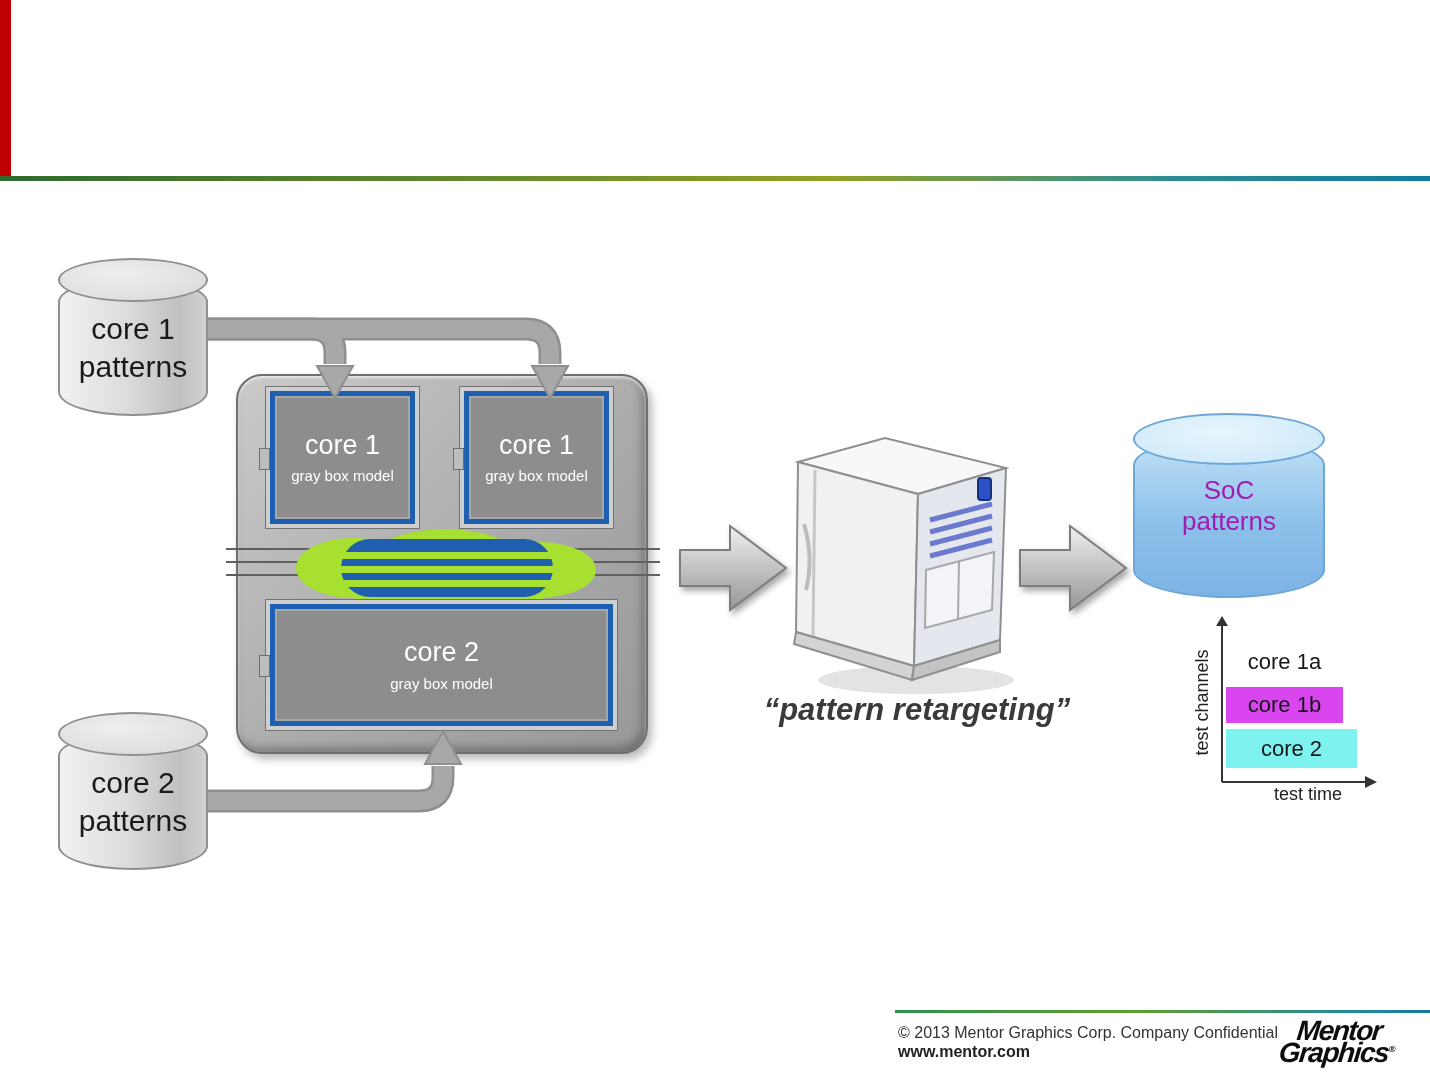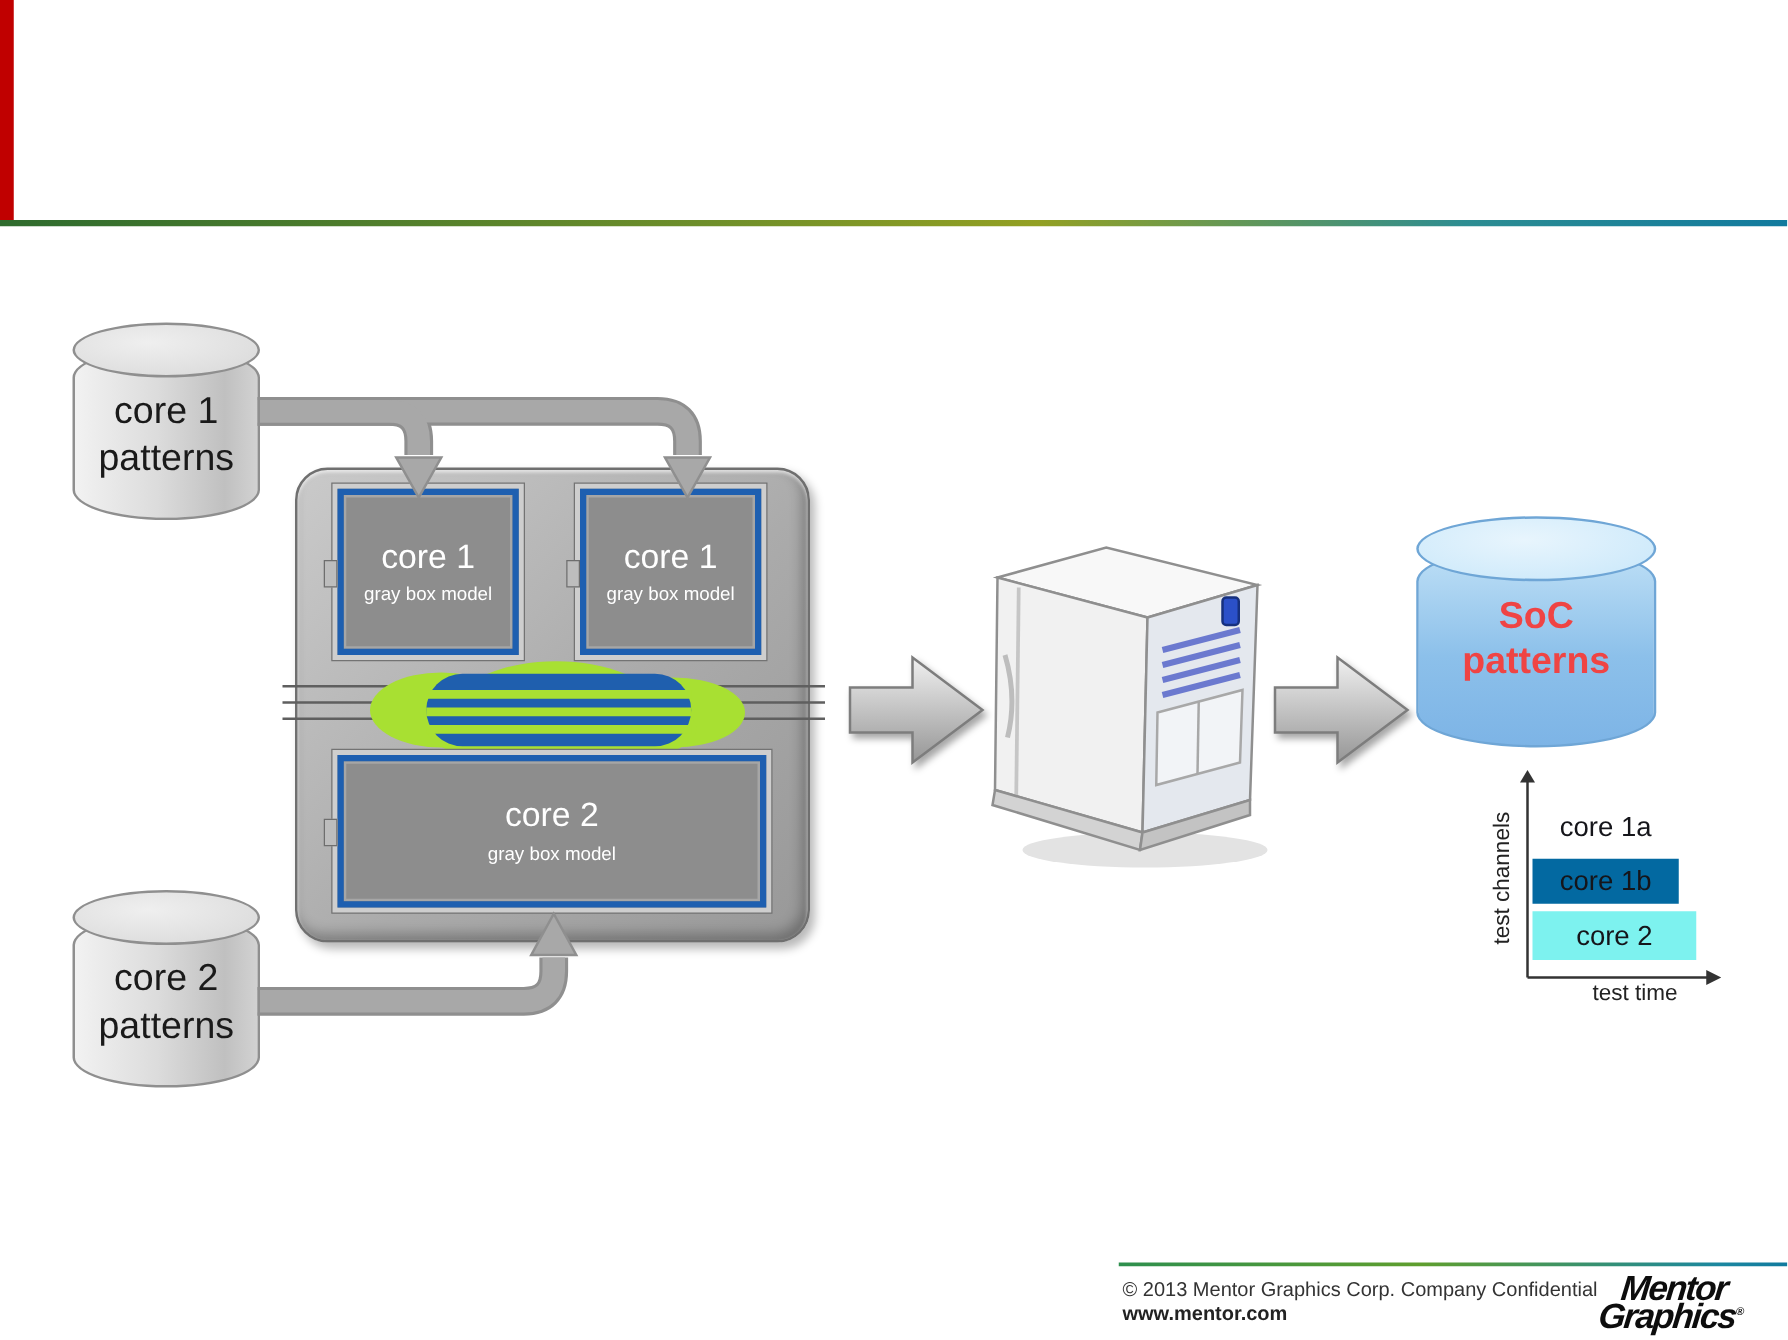--- a/index.html
+++ b/index.html
@@ -19,21 +19,21 @@
   .cyl-top { position: absolute; left: 0; right: 0; top: 0; height: 44px;
     border: 2px solid #8f8f8f; border-radius: 50%;
     background: radial-gradient(ellipse at 40% 35%, #efefef, #d8d8d8); }
   .cyl-label { position: absolute; left: 0; right: 0; top: 52px; text-align: center;
     font-size: 30px; color: #1a1a1a; line-height: 1.25; }
   .cylinder.blue { width: 192px; height: 185px; }
   .cylinder.blue .cyl-body { border-color: #6fa6d6; border-radius: 96px / 28px;
     background: linear-gradient(to bottom, #bfe0f6, #8cc0ea 55%, #7db4e6); top: 24px; }
   .cylinder.blue .cyl-top { height: 52px; border-color: #6fa6d6;
     background: radial-gradient(ellipse at 45% 35%, #e8f5fd, #c8e7fa); }
-  .cylinder.blue .cyl-label { top: 62px; color: #ef4444; font-size: 30px; line-height: 1.2; font-weight: bold; }
+  .cylinder.blue .cyl-label { top: 62px; color: #a21caf; font-size: 26px; line-height: 1.2; }
 
   
   .chip { position: absolute; left: 236px; top: 374px; width: 412px; height: 380px;
     border: 2px solid #6f6f6f; border-radius: 26px;
     background: linear-gradient(135deg, #cacaca, #ababab 55%, #989898);
     box-shadow: inset 0 2px 3px rgba(255,255,255,.65), inset -4px -5px 10px rgba(0,0,0,.28), 4px 5px 8px rgba(0,0,0,.28); }
   .core-box { position: absolute; display: flex; flex-direction: column; align-items: center; justify-content: center;
     background: #8d8d8d; border: 5px solid #1e5fb0;
     box-shadow: 0 0 0 4px #cecece, 0 0 0 5px #737373, inset 0 0 0 2px rgba(255,255,255,.22);
     color: #fff; text-align: center; }
@@ -184,20 +184,21 @@
         <line x1="142" y1="128" x2="204" y2="112"></line>
       </g>
       <rect x="190" y="50" width="13" height="22" rx="3" fill="#2b50c8" stroke="#16307e" stroke-width="2"></rect>
       <polygon points="138,142 206,124 204,182 137,200" fill="#f2f4f7" stroke="#a8a8a8" stroke-width="2"></polygon>
       <line x1="171" y1="133" x2="170" y2="191" stroke="#a8a8a8" stroke-width="2"></line>
       <polygon points="8,204 126,238 124,252 6,216" fill="#d3d3d3" stroke="#8f8f8f" stroke-width="2"></polygon>
       <polygon points="126,238 212,212 212,224 124,252" fill="#c3c3c3" stroke="#8f8f8f" stroke-width="2"></polygon>
     </svg>
   </div>
 
+  <div class="caption">“pattern retargeting”</div>
 
   <svg class="ribbon-arrow" style="left:1018px; top:518px;" viewBox="0 0 112 100">
     <defs>
       <linearGradient id="agrad2" x1="0" y1="0" x2="0" y2="1">
         <stop offset="0" stop-color="#f0f0f0"></stop>
           <stop offset="1" stop-color="#969696"></stop>
       </linearGradient>
     </defs>
     <polygon points="2,32 52,32 52,8 108,50 52,92 52,68 2,68" fill="url(#agrad2)" stroke="#7d7d7d" stroke-width="2"></polygon>
   </svg>
@@ -214,21 +215,21 @@
   <div class="mini-chart">
     <svg width="200" height="200" viewBox="0 0 200 200">
       <line x1="37" y1="170" x2="37" y2="12" stroke="#333" stroke-width="2"></line>
       <polygon points="37,4 31,14 43,14" fill="#333"></polygon>
       <line x1="37" y1="170" x2="182" y2="170" stroke="#333" stroke-width="2"></line>
       <polygon points="192,170 180,164 180,176" fill="#333"></polygon>
     </svg>
     <div class="chart-bar bar-0">
       <span>core 1a</span>
     </div>
-    <div class="chart-bar bar-1" style="background: #0369a1; text-align: right;">
+    <div class="chart-bar bar-1" style="background: #d946ef; text-align: right;">
       <span>core 1b</span>
     </div>
     <div class="chart-bar bar-2" style="background: rgb(125, 242, 239);">
       <span>core 2</span>
     </div>
     <div class="ylabel">test channels</div>
     <div class="xlabel">test time</div>
   </div>
 
   <div class="footer-rule"></div>

